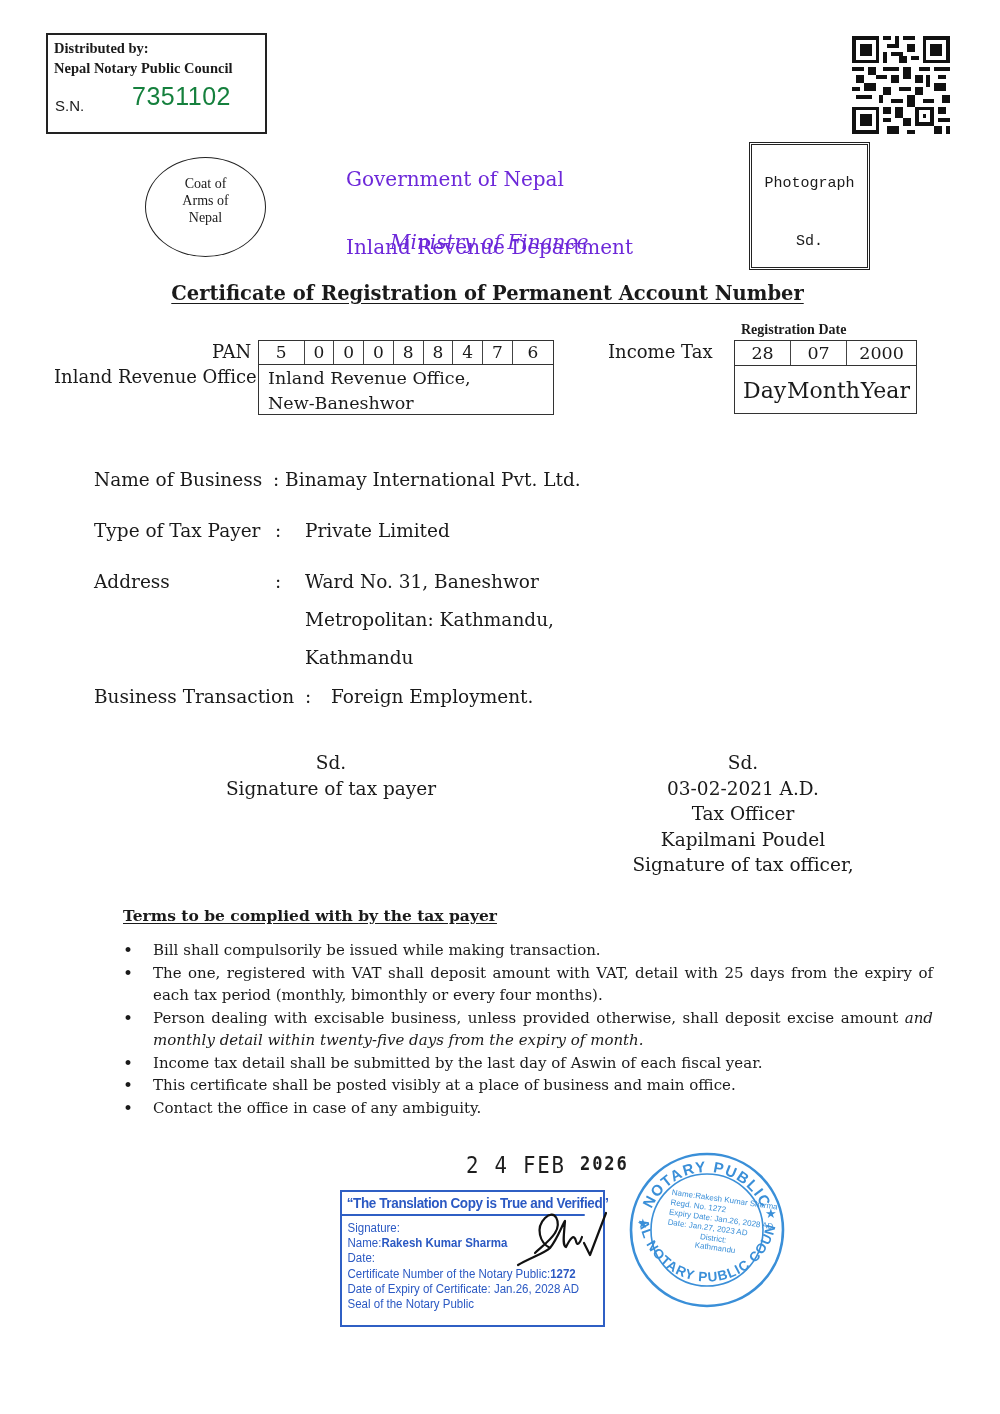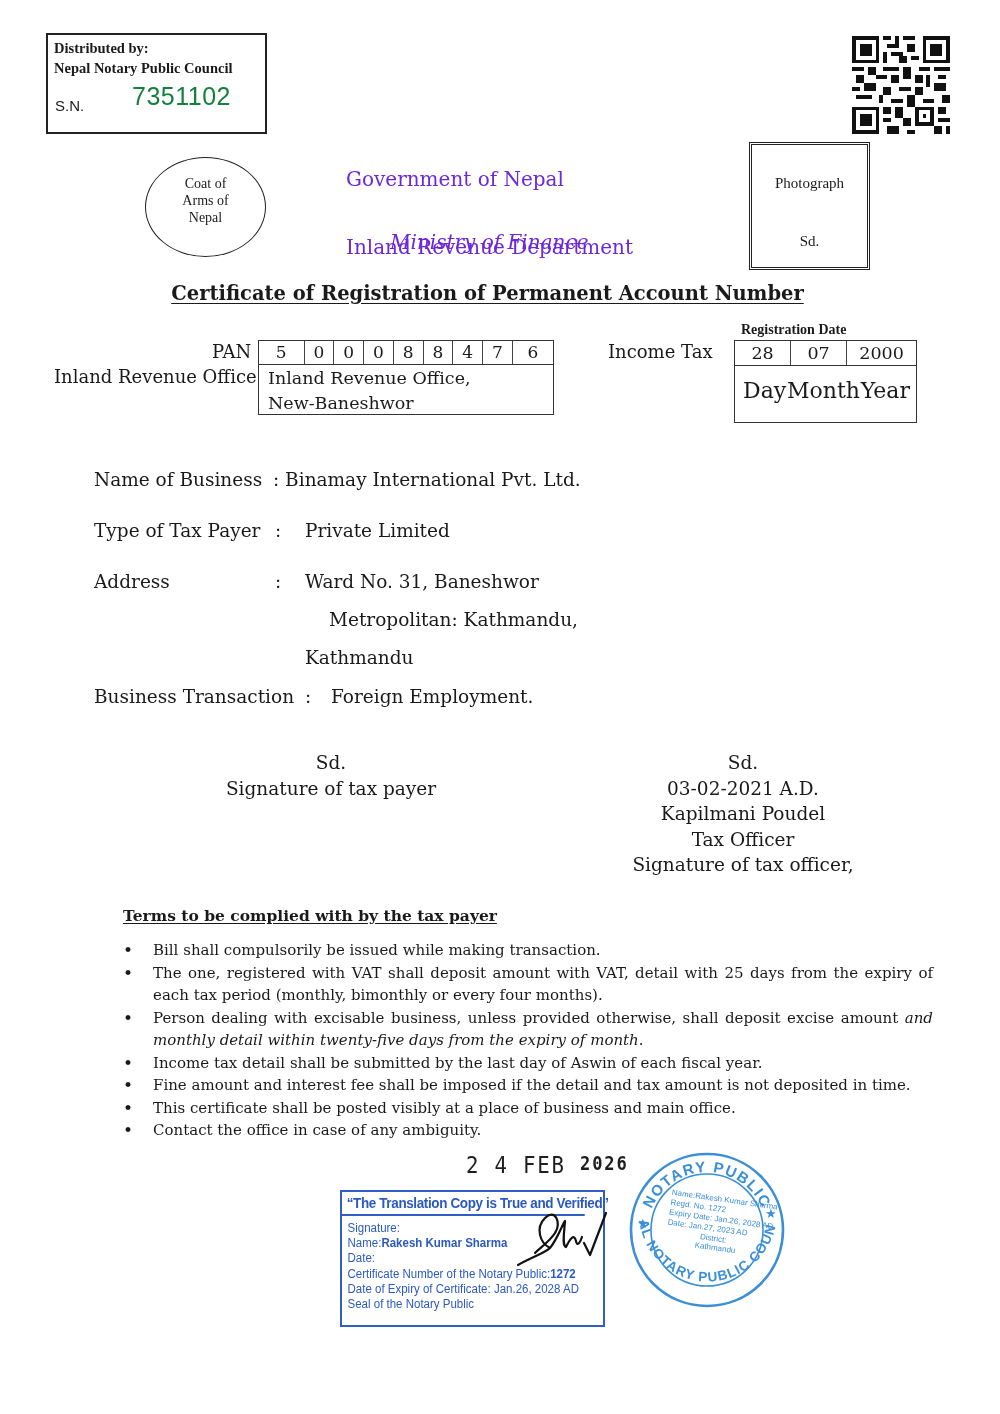--- a/index.html
+++ b/index.html
@@ -19,42 +19,42 @@
   
   #coat { left: 145px; top: 157px; width: 121px; height: 100px; border: 1.6px solid #222; border-radius: 50%; text-align: center; font-family: "Liberation Serif", serif; font-size: 14px; line-height: 17px; padding-top: 17px; }
 
   
   .hdr { font-family: "DejaVu Serif", serif; font-size: 20px; color: #6d28d9; white-space: nowrap; }
   #gov { left: 346px; top: 167px; }
   #ministry { left: 390px; top: 194px; font-style: italic; margin-top: 36px; }
   #ird { left: 346px; top: 235px; }
 
   
-  #photo { left: 749px; top: 142px; width: 121px; height: 128px; border: 3px double #222; text-align: center; font-family: Liberation Serif, serif; font-size: 15px; }
+  #photo { left: 749px; top: 142px; width: 121px; height: 128px; border: 3px double #222; text-align: center; font-family: Liberation Mono, monospace; font-size: 15px; }
   #photo .p1 { position: absolute; left: 0; right: 0; top: 30px; }
   #photo .p2 { position: absolute; left: 0; right: 0; top: 88px; }
 
   
   #title { left: 0; width: 975px; top: 282px; text-align: center; font-family: "DejaVu Serif", serif; font-weight: bold; font-size: 19.5px; text-decoration: underline; text-underline-offset: 3px; }
 
   
   .lbl { font-family: "DejaVu Serif", serif; font-size: 18px; white-space: nowrap; }
   #pan-label { left: 212px; top: 341px; }
   #iro-label { left: 54px; top: 366px; }
   #pan-box { left: 258px; top: 340px; width: 296px; height: 75px; border: 1.3px solid #333; }
   #pan-digits { display: flex; height: 24px; border-bottom: 1.3px solid #333; }
   #pan-digits .d { flex: 1; border-right: 1px solid #444; text-align: center; font-family: "DejaVu Serif", serif; font-size: 17px; line-height: 23px; }
   #pan-digits .d:first-child { flex: 1.55; }
   #pan-digits .d:last-child { border-right: none; flex: 1.4; }
   #iro-value { padding: 1px 9px; font-family: "DejaVu Serif", serif; font-size: 17.5px; line-height: 25px; }
 
   
   #reg-date-label { left: 741px; top: 322px; font-family: "Liberation Serif", serif; font-weight: bold; font-size: 14px; }
   #income-tax { left: 608px; top: 341px; }
-  #reg-box { left: 734px; top: 340px; width: 183px; height: 83px; border: 1.3px solid #333; }
+  #reg-box { left: 734px; top: 340px; width: 183px; height: 74px; border: 1.3px solid #333; }
   #reg-vals { display: flex; height: 25px; border-bottom: 1.3px solid #333; }
   #reg-vals .v { flex: 1; text-align: center; border-right: 1px solid #444; font-size: 17.5px; line-height: 24px; font-family: "DejaVu Serif", serif; }
   #reg-vals .v:last-child { border-right: none; flex: 1.25; }
   #reg-units { display: flex; justify-content: space-between; padding: 12px 6px 0 8px; font-size: 22px; font-family: "DejaVu Serif", serif; }
 
   
   .row { position: absolute; font-family: "DejaVu Serif", serif; font-size: 18.5px; white-space: nowrap; }
   .row .k { position: absolute; left: 0; }
   .row .c { position: absolute; }
   .row .v { position: absolute; }
@@ -214,48 +214,47 @@
 </div>
 <div class="row" style="left:94px; top:520px;">
   <span class="k">Type of Tax Payer</span>
   <span class="c" style="left:181px;">:</span>
   <span class="v" style="left:211px;">Private Limited</span>
 </div>
 <div class="row" style="left:94px; top:571px;">
   <span class="k">Address</span>
   <span class="c" style="left:181px;">:</span>
   <span class="v" style="left:211px;">Ward No. 31, Baneshwor</span>
-  <span class="v" style="left:211px; top:38px;margin-left:24px;">Metropolitan: Kathmandu,</span>
+  <span class="v" style="left:211px; top:38px;">Metropolitan: Kathmandu,</span>
   <span class="v" style="left:211px; top:76px;">Kathmandu</span>
 </div>
 <div class="row" style="left:94px; top:686px;">
   <span class="k">Business Transaction</span>
   <span class="c" style="left:211px;">:</span>
   <span class="v" style="left:237px;">Foreign Employment.</span>
 </div>
 
 <div id="sig-payer" class="sig">
   <div>Sd.</div>
   <div>Signature of tax payer</div>
 </div>
 <div id="sig-officer" class="sig">
   <div>Sd.</div>
   <div>03-02-2021 A.D.</div>
+  <div>Tax Officer</div>
   <div>Kapilmani Poudel</div>
-  <div>Tax Officer</div>
   <div>Signature of tax officer,</div>
 </div>
 
 <div id="terms-title" class="abs">Terms to be complied with by the tax payer</div>
 <ul id="terms" class="abs">
   <li><span>Bill shall compulsorily be issued while making transaction.</span></li>
   <li><span>The one, registered with VAT shall deposit amount with VAT, detail with 25 days from the expiry of each tax period (monthly, bimonthly or every four months).</span></li>
   <li class="it"><span>Person dealing with excisable business, unless provided otherwise, shall deposit excise amount</span> <span class="t2">and monthly detail within twenty-five days from the expiry of month.</span></li>
   <li><span>Income tax detail shall be submitted by the last day of Aswin of each fiscal year.</span></li>
-  <li><span>Fine amount and interest fee shall be imposed if the detail and tax amount is not deposited in time.</span></li>
   <li><span>This certificate shall be posted visibly at a place of business and main office.</span></li>
   <li><span>Contact the office in case of any ambiguity.</span></li>
 </ul>
 
 <div id="date-stamp" class="abs">
   <span>2 4 FEB</span>
   <span class="yr">2026</span>
 </div>
 
 <div id="verify" class="abs">

